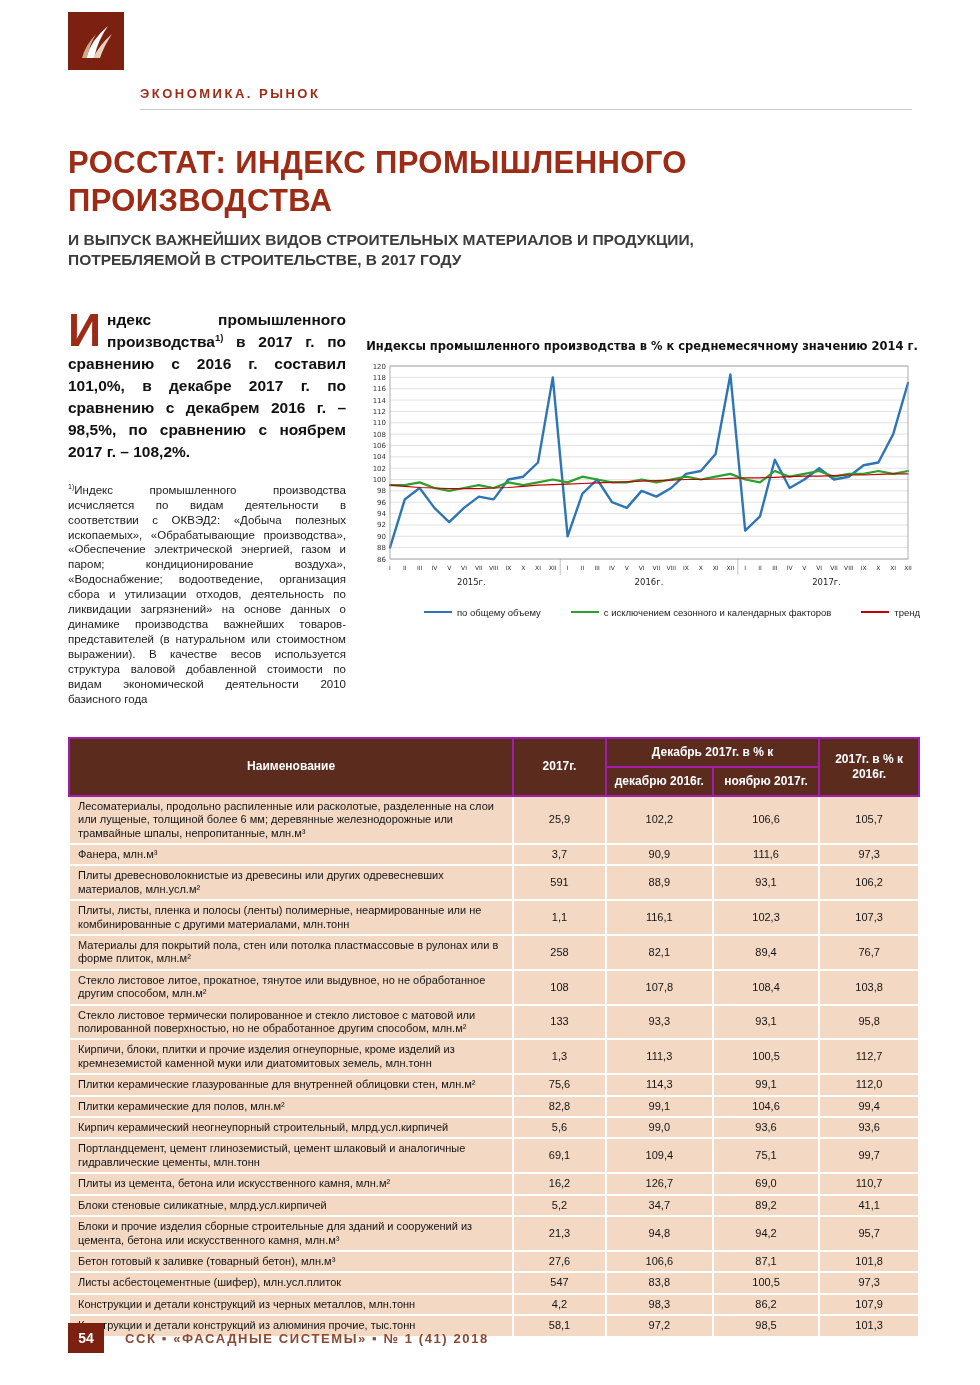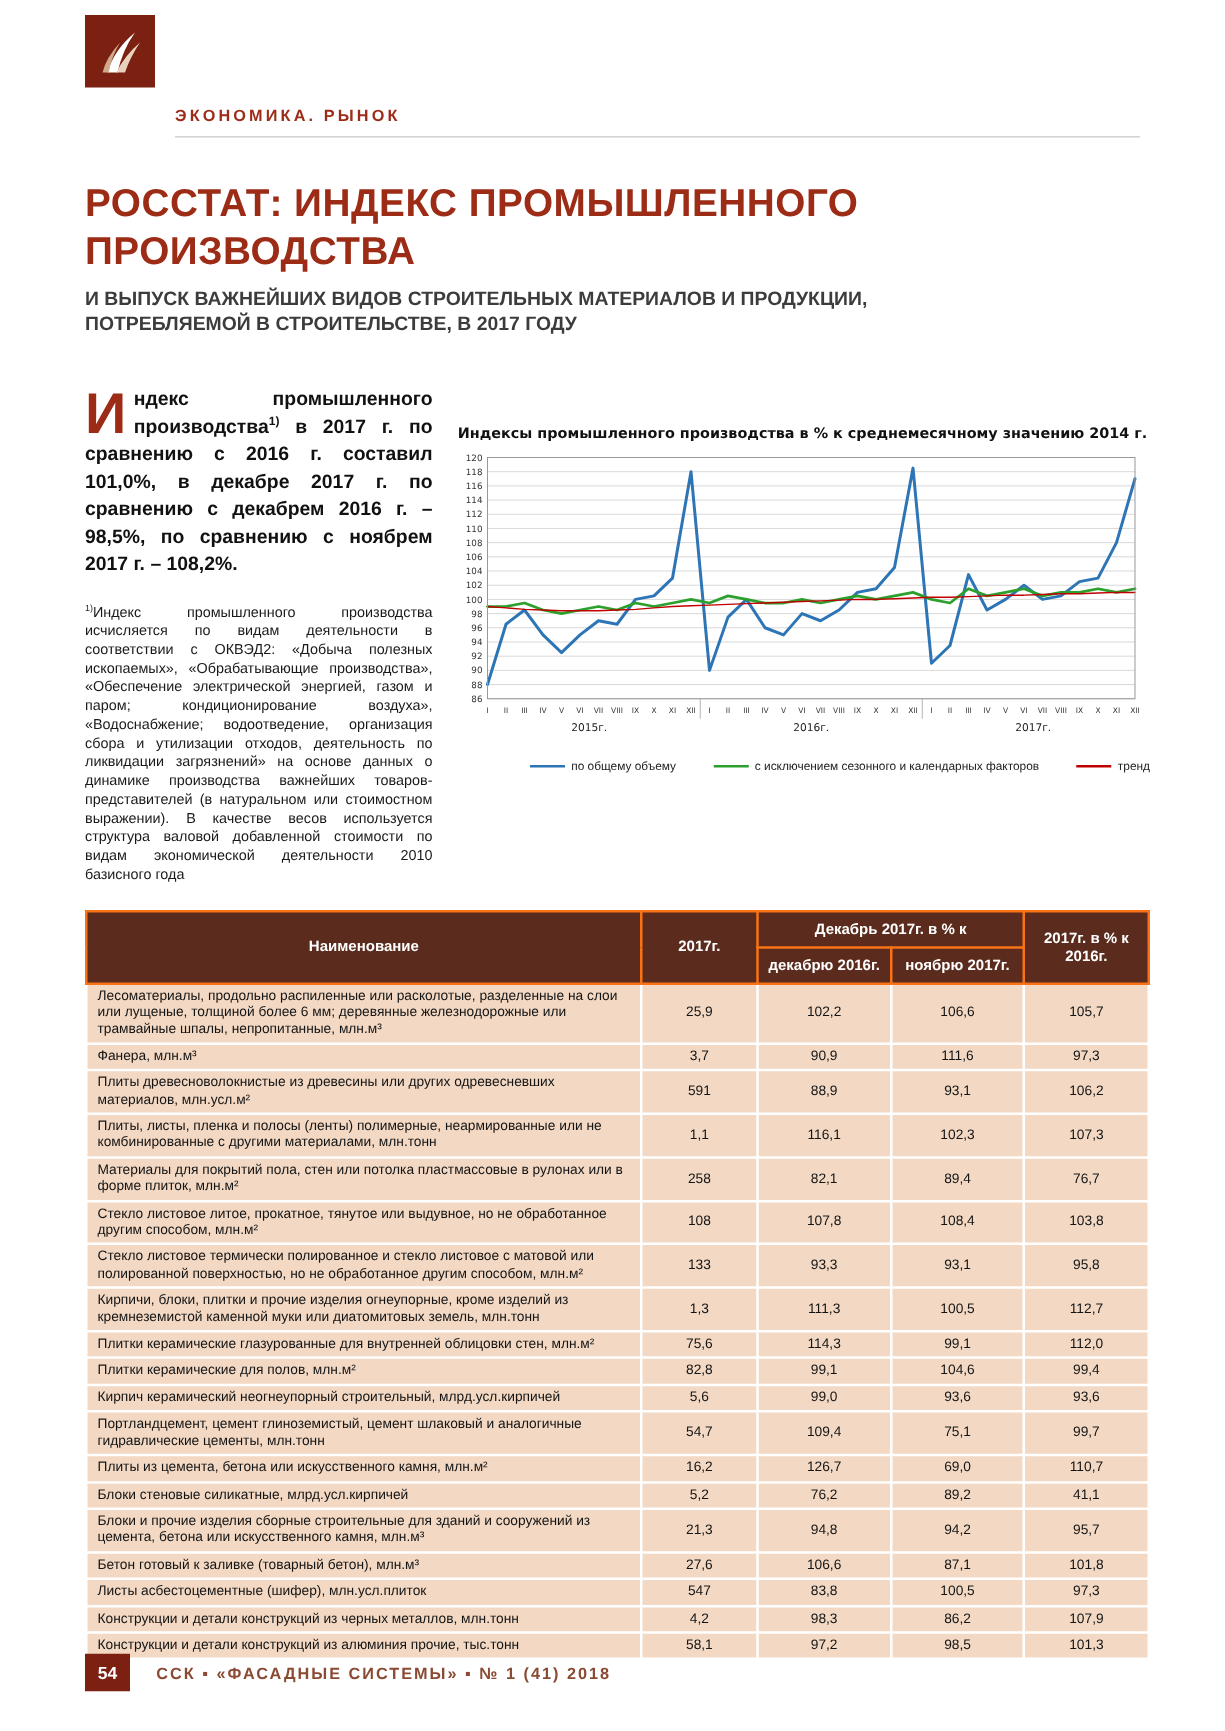--- a/index.html
+++ b/index.html
@@ -14,33 +14,33 @@
   .section-label{color:#9d2c17;font-weight:bold;font-size:13px;letter-spacing:2.5px;}
   
   .title{margin:34px 72px 0 68px;color:#9d2c17;font-size:31px;line-height:1.22;font-weight:800;letter-spacing:.4px;}
   .subtitle{margin:10px 72px 0 68px;color:#3c3c3c;font-size:15.5px;font-weight:bold;line-height:1.32;max-width:710px;}
   
   .content-cols{display:flex;margin:38px 60px 0 68px;gap:18px;}
   .left-col{flex:0 0 278px;width:278px;}
   .lead{font-size:15.5px;line-height:1.42;text-align:justify;margin:0;font-weight:bold;color:#111;}
   .dropcap{float:left;font-size:46px;line-height:.82;color:#9d2c17;font-weight:bold;margin:3px 6px 0 0;}
   sup{vertical-align:super;font-size:62%;}
-  .footnote{font-size:11.5px;line-height:1.3;text-align:justify;margin:20px 0 0 0;color:#1a1a1a;}
+  .footnote{font-size:11.5px;line-height:1.3;text-align:justify;margin:20px 0 10px 0;color:#1a1a1a;}
   
   .chart-col{flex:1;margin-top:28px;}
   .chart-title{text-align:center;font-size:11.5px;font-weight:bold;color:#111;margin:2px 0 8px 0;
                font-family:"DejaVu Sans", sans-serif;}
   .legend{display:flex;justify-content:flex-end;gap:30px;margin-top:4px;font-size:9.5px;align-items:center;color:#222;}
   .legend-item{display:flex;align-items:center;gap:5px;}
   .legend-swatch{display:inline-block;width:28px;height:0;}
   
   .data-table{border-collapse:collapse;margin:20px 60px 0 68px;width:852px;}
   .data-table th{
     background:#5b2c1e;color:#ffffff;font-weight:bold;font-size:12px;
-    padding:6px 6px;border:2px solid #f97316;text-align:center;vertical-align:middle;line-height:1.25;
+    padding:6px 6px;border:2px solid #a21caf;text-align:center;vertical-align:middle;line-height:1.25;
   }
   .data-table td{
     background:#f3d9c4;border:2px solid #ffffff;padding:3px 8px;font-size:11px;
     color:#141414;vertical-align:middle;line-height:1.22;
   }
   .name-h{width:468px;}
   .w1{width:84px;} .w2{width:98px;} .w3{width:98px;} .w4{width:92px;}
   .num-cell{text-align:center;}
   .name-cell{text-align:left;}
   
@@ -272,36 +272,36 @@
         </tr>
         <tr>
           <td class="name-cell">Кирпич керамический неогнеупорный строительный, млрд.усл.кирпичей</td>
           <td class="num-cell">5,6</td>
           <td class="num-cell">99,0</td>
           <td class="num-cell">93,6</td>
           <td class="num-cell">93,6</td>
         </tr>
         <tr>
           <td class="name-cell">Портландцемент, цемент глиноземистый, цемент шлаковый и аналогичные гидравлические цементы, млн.тонн</td>
-          <td class="num-cell">54,7</td>
+          <td class="num-cell">69,1</td>
           <td class="num-cell">109,4</td>
           <td class="num-cell">75,1</td>
           <td class="num-cell">99,7</td>
         </tr>
         <tr>
           <td class="name-cell">Плиты из цемента, бетона или искусственного камня, млн.м²</td>
           <td class="num-cell">16,2</td>
           <td class="num-cell">126,7</td>
           <td class="num-cell">69,0</td>
           <td class="num-cell">110,7</td>
         </tr>
         <tr>
           <td class="name-cell">Блоки стеновые силикатные, млрд.усл.кирпичей</td>
           <td class="num-cell">5,2</td>
-          <td class="num-cell">76,2</td>
+          <td class="num-cell">34,7</td>
           <td class="num-cell">89,2</td>
           <td class="num-cell">41,1</td>
         </tr>
         <tr>
           <td class="name-cell">Блоки и прочие изделия сборные строительные для зданий и сооружений из цемента, бетона или искусственного камня, млн.м³</td>
           <td class="num-cell">21,3</td>
           <td class="num-cell">94,8</td>
           <td class="num-cell">94,2</td>
           <td class="num-cell">95,7</td>
         </tr>

